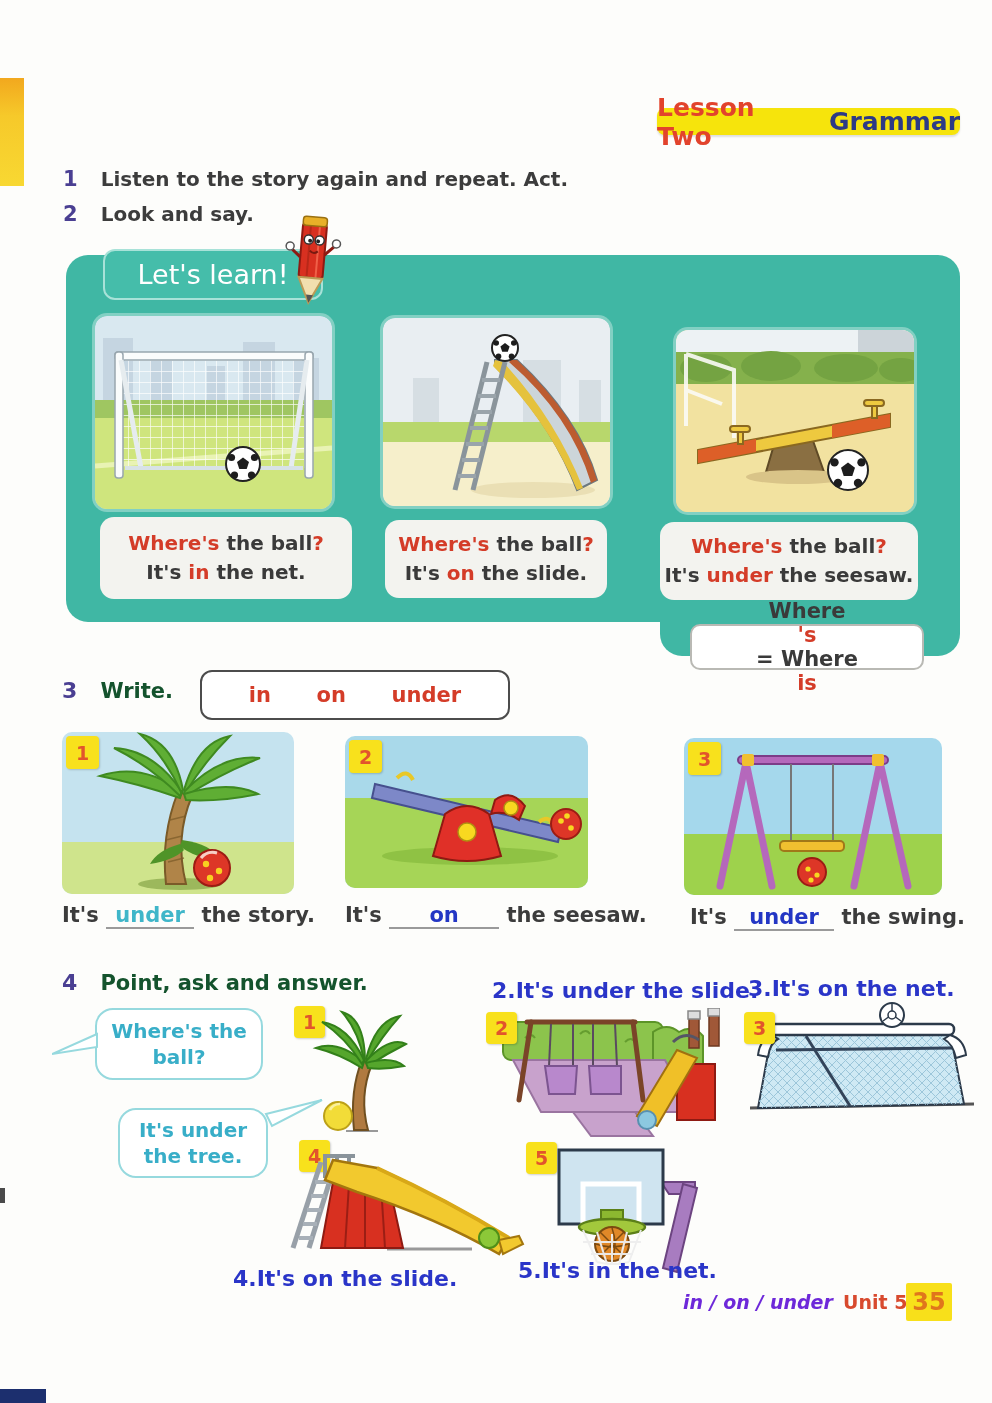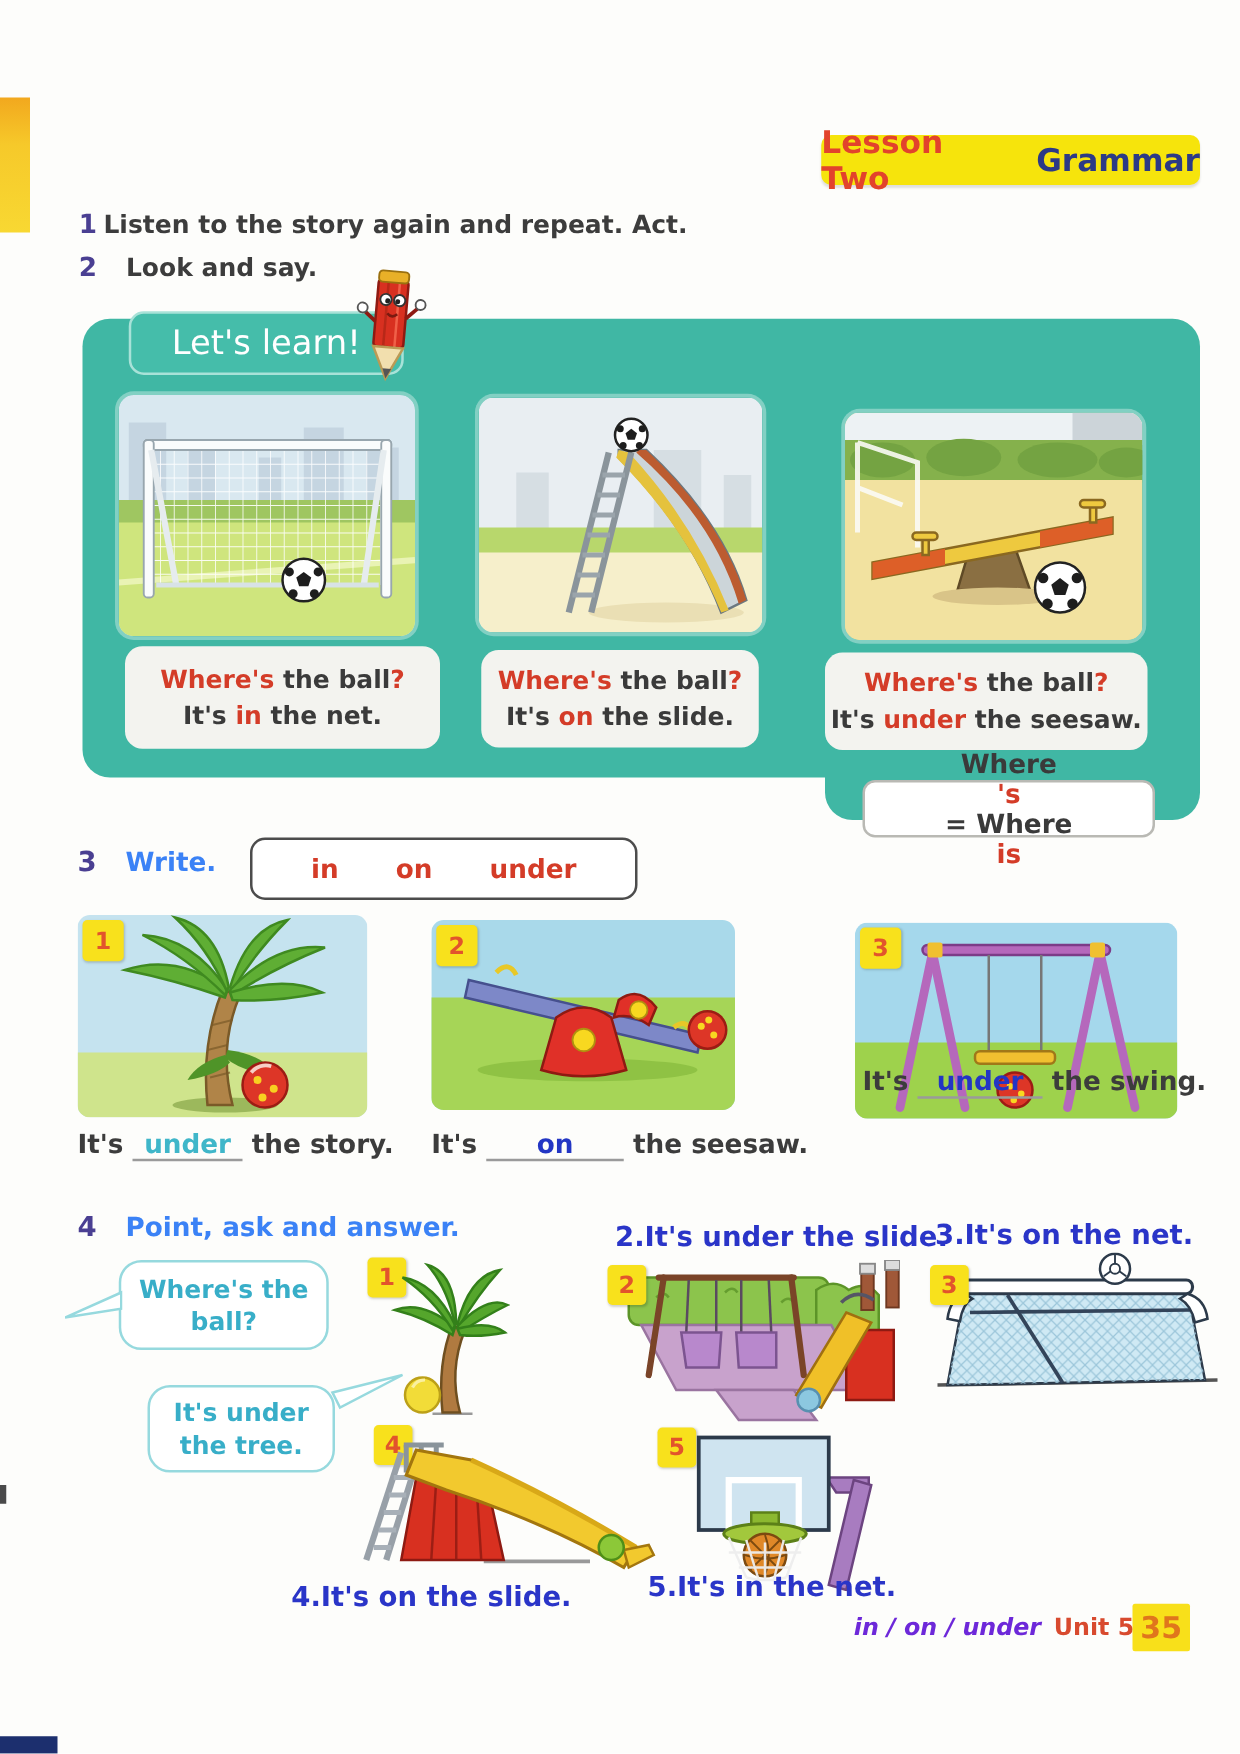--- a/index.html
+++ b/index.html
@@ -26,21 +26,21 @@
   .cap-box{background:#f3f3ef;border-radius:14px;display:flex;flex-direction:column;
            align-items:center;justify-content:center;line-height:1.45;}
   .cap-q{font-size:20px;font-weight:bold;color:#3a3a3a;}
   .cap-a{font-size:20px;color:#3a3a3a;font-weight:600;}
   .red{color:#d43c28;font-weight:bold;}
   .note-box{background:#ffffff;border:2px solid #b9b9b4;border-radius:10px;
             display:flex;align-items:center;justify-content:center;font-size:21px;color:#3a3a3a;font-weight:600;flex-direction:column;}
 
   
   .sec-num{color:#4a3f92;font-weight:bold;font-size:22px;}
-  .sec-label{color:#3b82f6;font-weight:bold;font-size:21px;}
+  .sec-label{color:#14532d;font-weight:bold;font-size:21px;}
   .word-bank{background:#ffffff;border:2px solid #4c4c4c;border-radius:12px;
              display:flex;align-items:center;justify-content:space-around;padding:0 24px;}
   .word-bank span{color:#d43c28;font-weight:bold;font-size:21px;}
   .wcard{border-radius:10px;overflow:hidden;}
   .badge{background:#f8e11c;color:#e2542c;font-weight:bold;font-size:19px;border-radius:4px;
          display:flex;align-items:center;justify-content:center;box-shadow:1px 1px 2px rgba(0,0,0,0.18);}
   .ansline{font-size:21px;color:#3c3c3c;font-weight:600;white-space:nowrap;}
   .blank{display:inline-block;border-bottom:2px solid #9a9a9a;text-align:center;font-weight:bold;}
   .ans-teal{color:#3fb6c9;}
   .ans-blue{color:#2336c4;}
@@ -61,28 +61,28 @@
 </style>
 </head>
 <body>
 
 <div class="page">
 
   <div class="abs edge-tab" style="left:0;top:78px;width:24px;height:108px;"></div>
   <div class="abs" style="left:0;top:1188px;width:5px;height:15px;background:#4a4a4a;"></div>
   <div class="abs" style="left:0;top:1389px;width:46px;height:14px;background:#1c2f6e;"></div>
 
-  <div class="abs banner" style="left:657px;top:108px;width:303px;height:40px;">
+  <div class="abs banner" style="left:657px;top:108px;width:303px;height:27px;">
     <span class="lesson">Lesson Two</span>
     <span class="subject">Grammar</span>
   </div>
 
   <div class="abs" style="left:63px;top:167px;">
     <span class="inst-num">1</span>
-    <span class="inst-text" style="">Listen to the story again and repeat. Act.</span>
+    <span class="inst-text" style="margin-left:18px;">Listen to the story again and repeat. Act.</span>
   </div>
   <div class="abs" style="left:63px;top:202px;">
     <span class="inst-num">2</span>
     <span class="inst-text" style="margin-left:18px;">Look and say.</span>
   </div>
 
   <div class="abs panel" style="left:66px;top:255px;width:894px;height:367px;"></div>
   <div class="abs panel-ext" style="left:660px;top:600px;width:300px;height:56px;"></div>
 
   <div class="abs learn-box" style="left:103px;top:249px;width:216px;height:47px;">
@@ -362,21 +362,21 @@
   <div class="abs ansline" style="left:62px;top:903px;">
     <span>It's</span>
     <span class="blank ans-teal" style="min-width:88px;">under</span>
     <span>the story.</span>
   </div>
   <div class="abs ansline" style="left:345px;top:903px;">
     <span>It's</span>
     <span class="blank ans-blue" style="min-width:110px;">on</span>
     <span>the seesaw.</span>
   </div>
-  <div class="abs ansline" style="left:690px;top:853px;">
+  <div class="abs ansline" style="left:690px;top:905px;">
     <span>It's</span>
     <span class="blank ans-blue" style="min-width:100px;">under</span>
     <span>the swing.</span>
   </div>
 
   <div class="abs" style="left:62px;top:970px;">
     <span class="sec-num">4</span>
     <span class="sec-label" style="margin-left:18px;">Point, ask and answer.</span>
   </div>
 

